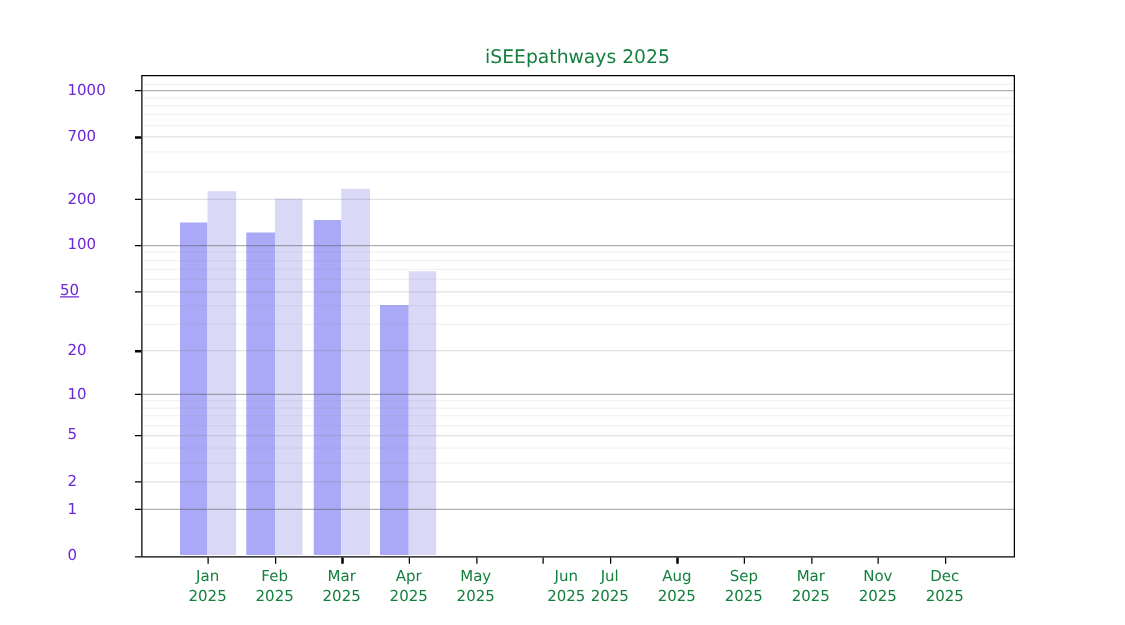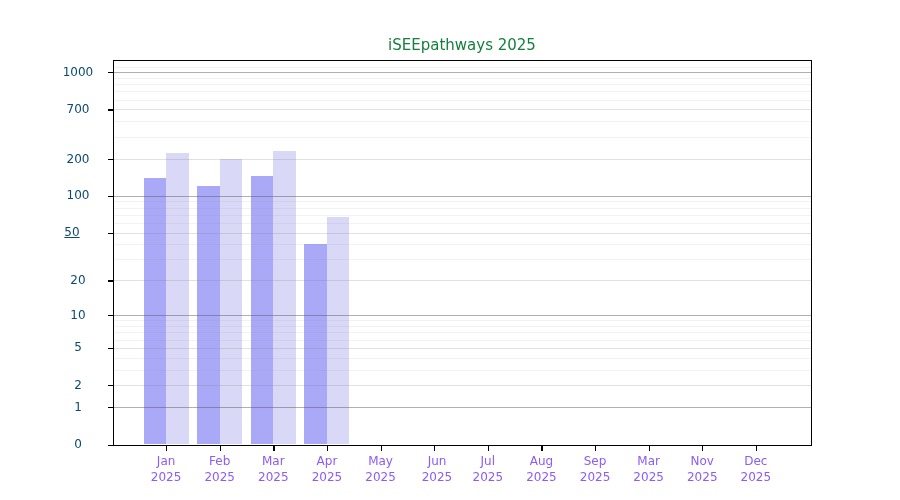--- a/index.html
+++ b/index.html
@@ -15,26 +15,26 @@
     z-index: 4; pointer-events: none;
   }
   .gridline { position: absolute; height: 1px; z-index: 3; }
   .gl-major { background: rgba(80, 80, 80, 0.45); }
   .gl-mid   { background: rgba(120, 120, 120, 0.22); }
   .gl-minor { background: rgba(140, 140, 140, 0.11); }
   .bar { position: absolute; z-index: 1; }
   .ytick-mark { position: absolute; width: 5px; height: 1.2px; background: #000; z-index: 5; }
   .xtick-mark { position: absolute; width: 1.2px; height: 5px; background: #000; z-index: 5; }
   .ytick-label {
-    position: absolute; width: 48px; text-align: center;
-    font-size: 12px; color: #0c4a6e; line-height: 15px;
+    position: absolute; width: 48px; text-align: left;
+    font-size: 12px; color: #6d28d9; line-height: 15px;
   }
   .xtick-label {
     position: absolute; width: 64px; text-align: center;
-    font-size: 12px; color: #8b5cf6; line-height: 16.5px;
+    font-size: 12px; color: #15803d; line-height: 16.5px;
   }
   .legend {
     position: absolute; left: 378px; top: 391px; width: 166px; height: 47px;
     background: #ffffff; border: 1px solid #c9c9c9; border-radius: 4px;
     z-index: 6; display: flex; flex-direction: column; justify-content: center;
     gap: 5px; padding: 5px 8px 5px 7px;
   }
   .legend-row { display: flex; align-items: center; }
   .legend-swatch { display: inline-block; width: 26px; height: 11px; margin-right: 13px; }
   .legend-label { font-size: 12.5px; color: #1a1a1a; white-space: nowrap; }
@@ -125,21 +125,21 @@
       <div class="xtick-label" style="left: 294.962px; top: 452.5px;">
         <div>Apr</div>
         <div>2025</div>
       </div>
       <div class="xtick-mark" style="left: 380.577px; top: 445.5px;"></div>
       <div class="xtick-label" style="left: 348.577px; top: 452.5px;">
         <div>May</div>
         <div>2025</div>
       </div>
       <div class="xtick-mark" style="left: 434.192px; top: 445.5px;"></div>
-      <div class="xtick-label" style="left: 405px; top: 452.5px;">
+      <div class="xtick-label" style="left: 421px; top: 452.5px;">
         <div>Jun</div>
         <div>2025</div>
       </div>
       <div class="xtick-mark" style="left: 487.808px; top: 445.5px;"></div>
       <div class="xtick-label" style="left: 455.808px; top: 452.5px;">
         <div>Jul</div>
         <div>2025</div>
       </div>
       <div class="xtick-mark" style="left: 541.423px; top: 445.5px;"></div>
       <div class="xtick-label" style="left: 509.423px; top: 452.5px;">

